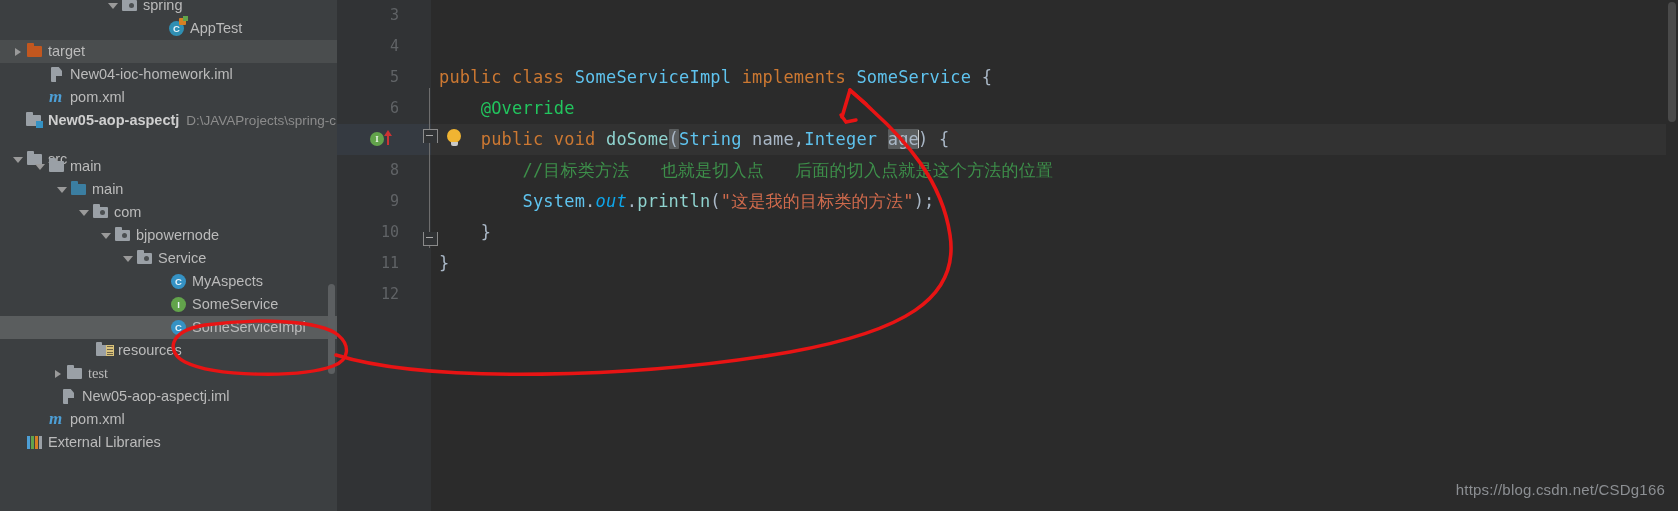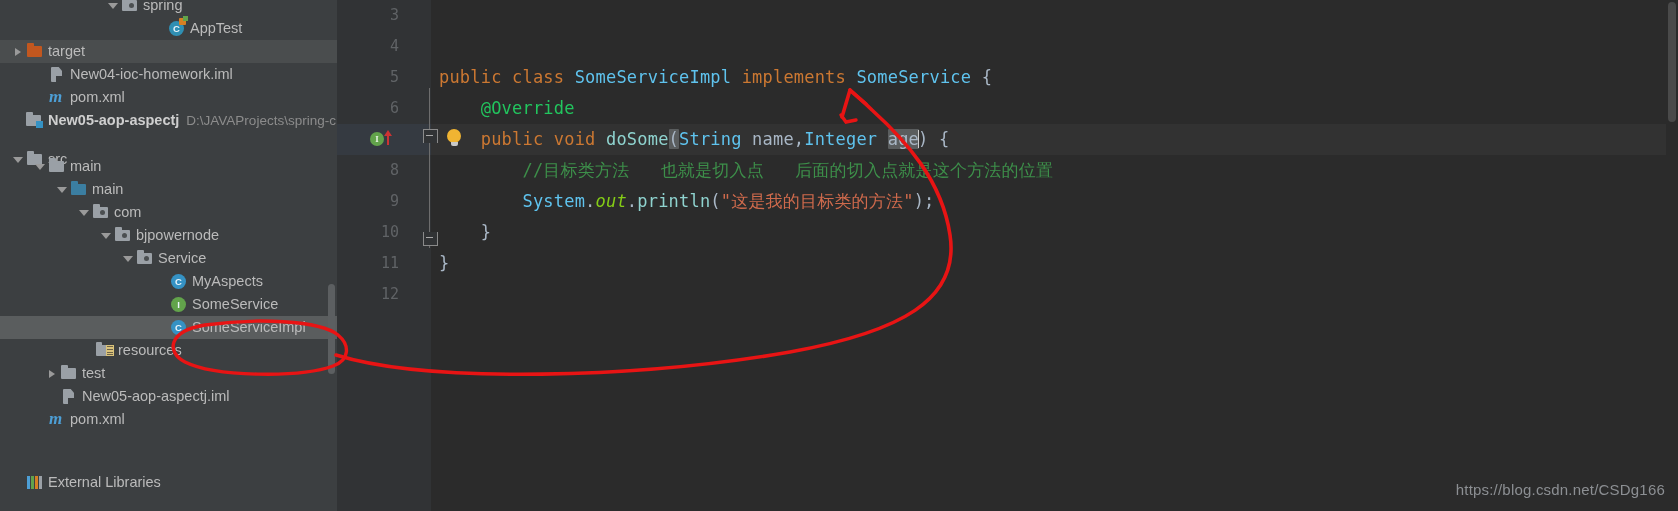--- a/index.html
+++ b/index.html
@@ -67,21 +67,21 @@
   .lnum{position:absolute;right:8px;top:0;line-height:31px;color:#606366;
         font-family:"DejaVu Sans Mono",monospace;font-size:15px;}
   .lrow.cur .lnum{color:#a4a3a3;}
   .cur-hl{position:absolute;left:0;right:0;height:31px;background:#323232;}
   .cur-band{position:absolute;left:0;width:94px;height:31px;background:#353a41;}
 
   .code{position:absolute;left:0;top:0;line-height:31px;white-space:pre;
         font-family:"DejaVu Sans Mono",monospace;font-size:17px;letter-spacing:.2px;}
   .kw{color:#cc7832;} .cl{color:#5fc3ee;} .anno{color:#22c55e;}
   .cm{color:#3d8f4a;} .str{color:#cf6a4c;} .pl{color:#a9b7c6;}
-  .it{font-style:italic;color:#84cc16;} .mth{color:#8fd3cf;}
+  .it{font-style:italic;color:#0ea5e9;} .mth{color:#8fd3cf;}
   .hlbox{background:#5a5d5e;border-radius:1px;}
   .caret{display:inline-block;width:1px;height:18px;background:#cfcfcf;vertical-align:-3px;margin:0 -1px;}
 
   
   .gi-impl{position:absolute;width:14px;height:14px;border-radius:50%;background:#62a34b;
      color:#eaf6e6;font-size:9px;font-weight:bold;text-align:center;line-height:14px;
      font-family:"Liberation Serif",serif;}
   .gi-arrow{position:absolute;width:9px;height:15px;}
   .gi-arrow::before{content:"";position:absolute;left:3px;top:3px;width:2px;height:12px;background:#cc3333;}
   .gi-arrow::after{content:"";position:absolute;left:0px;top:0px;border-bottom:6px solid #cc3333;
@@ -227,21 +227,21 @@
           <span class="lbl">SomeServiceImpl</span>
         </div>
         <div class="row" style="top: 345px; position: absolute; left: 0px; width: 337px; padding-left: 16px;">
           <span style="display:inline-block;width:66px;height:23px"></span>
           <span class="arrow"></span>
           <span class="ico res">
             <i></i>
           </span>
           <span class="lbl">resources</span>
         </div>
-        <div class="row" style="top: 368px; position: absolute; left: 12px; width: 337px;">
+        <div class="row" style="top: 368px; position: absolute; left: 18px; width: 337px; font-family: Liberation Serif, serif;">
           <span style="display:inline-block;width:30px;height:23px"></span>
           <span class="arrow r"></span>
           <span class="ico f-gray"></span>
           <span class="lbl">test</span>
         </div>
         <div class="row" style="top: 391px; position: absolute; left: 0px; width: 337px; padding-left: 16px;">
           <span style="display:inline-block;width:30px;height:23px"></span>
           <span class="arrow"></span>
           <span class="ico iml">
             <i></i>
@@ -249,21 +249,21 @@
           <span class="lbl">New05-aop-aspectj.iml</span>
         </div>
         <div class="row" style="top: 414px; position: absolute; left: 0px; width: 337px;">
           <span style="display:inline-block;width:30px;height:23px"></span>
           <span class="arrow"></span>
           <span class="ico">
             <span class="mvn">m</span>
           </span>
           <span class="lbl">pom.xml</span>
         </div>
-        <div class="row" style="top: 437px; position: absolute; left: 0px; width: 337px; margin-top: 40px;">
+        <div class="row" style="top: 437px; position: absolute; left: 0px; width: 337px;">
           <span style="display:inline-block;width:8px;height:23px"></span>
           <span class="arrow"></span>
           <span class="ico">
             <span style="position:absolute;left:2px;top:5px;width:3px;height:13px;background:#4d9fd6"></span>
             <span style="position:absolute;left:6px;top:5px;width:3px;height:13px;background:#62a34b"></span>
             <span style="position:absolute;left:10px;top:5px;width:3px;height:13px;background:#d68023"></span>
             <span style="position:absolute;left:14px;top:5px;width:3px;height:13px;background:#9aa0a6"></span>
           </span>
           <span class="lbl">External Libraries</span>
         </div>

